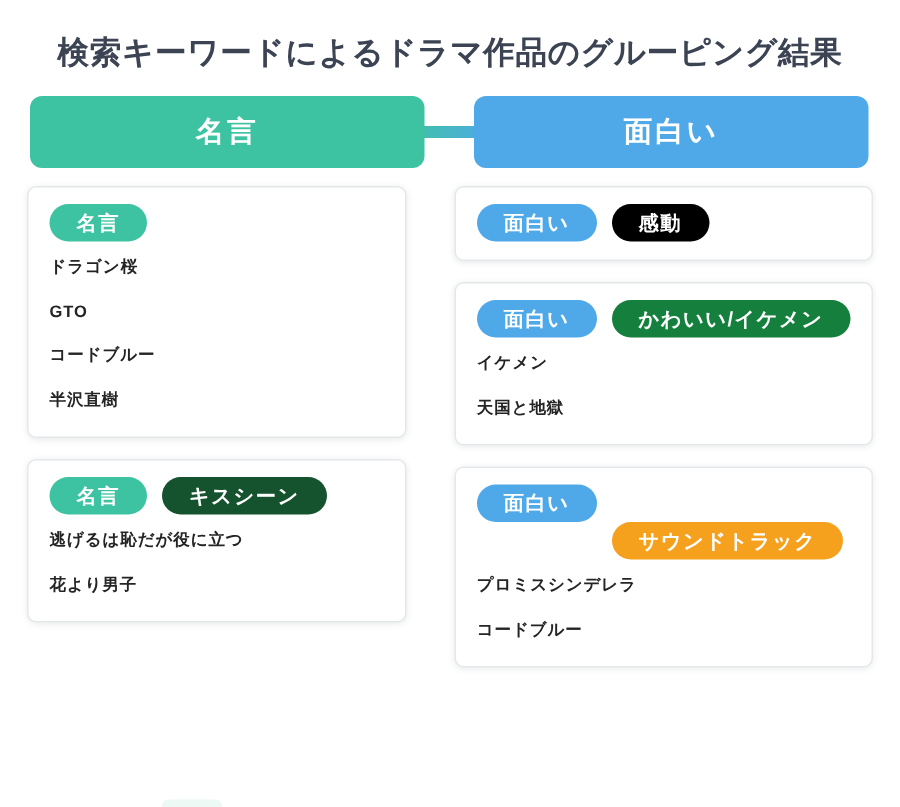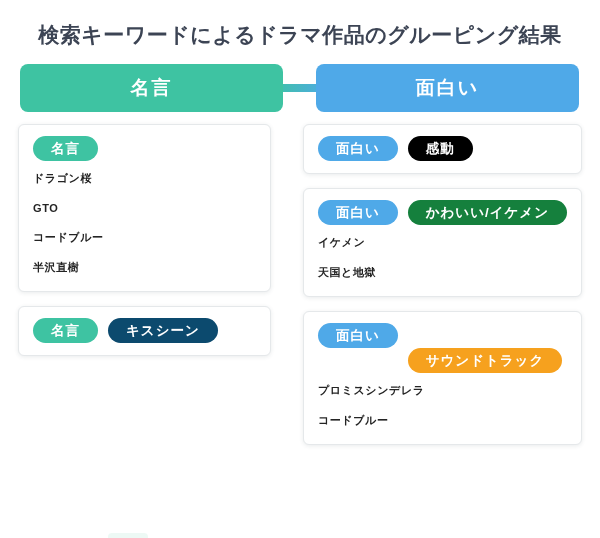--- a/index.html
+++ b/index.html
@@ -119,21 +119,25 @@
           <div class="item">ドラゴン桜</div>
           <div class="item">GTO</div>
           <div class="item">コードブルー</div>
           <div class="item">半沢直樹</div>
         </div>
       </div>
 
       <div class="card">
         <div class="tags">
           <span class="tag" style="background: rgb(62, 195, 162);">名言</span>
-          <span class="tag" style="background: #0c4a6e;">キスシーン</span>
+          <span class="tag" style="background: #14532d;">キスシーン</span>
+        </div>
+        <div class="items">
+          <div class="item">逃げるは恥だが役に立つ</div>
+          <div class="item">花より男子</div>
         </div>
       </div>
 
     </div>
 
     <div class="column">
 
       <div class="card">
         <div class="tags">
           <span class="tag" style="background: rgb(79, 169, 232);">面白い</span>

